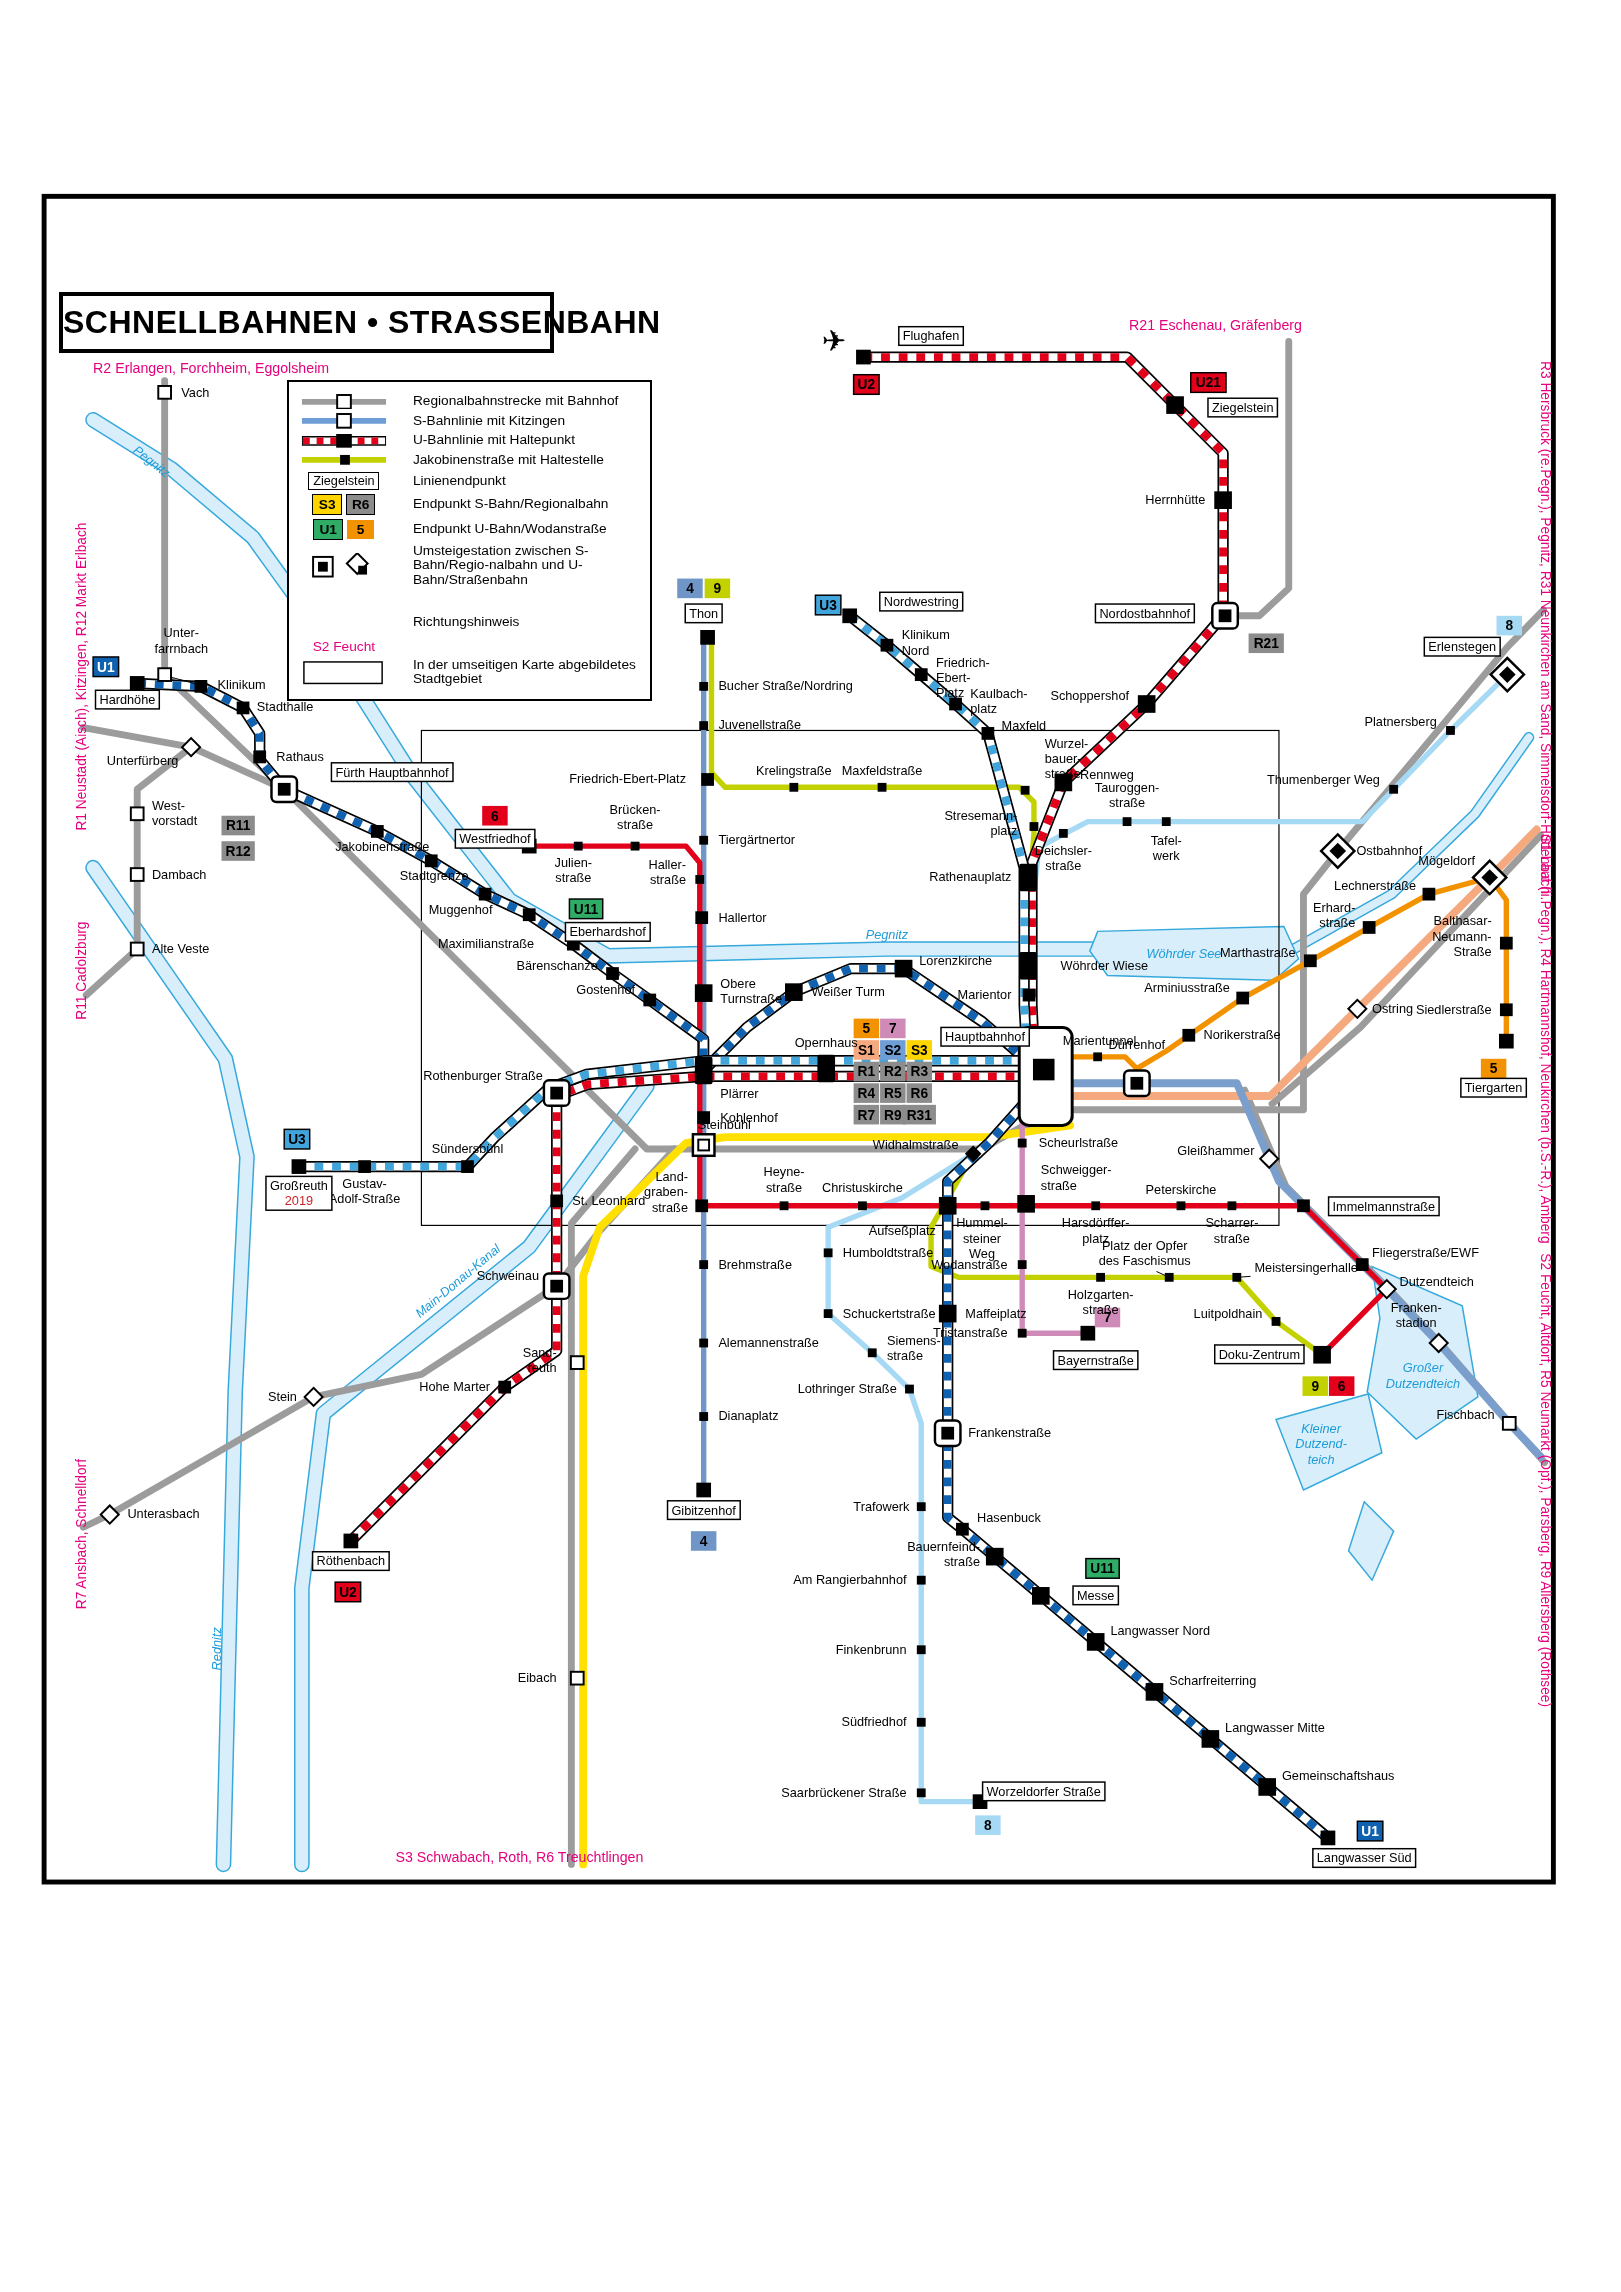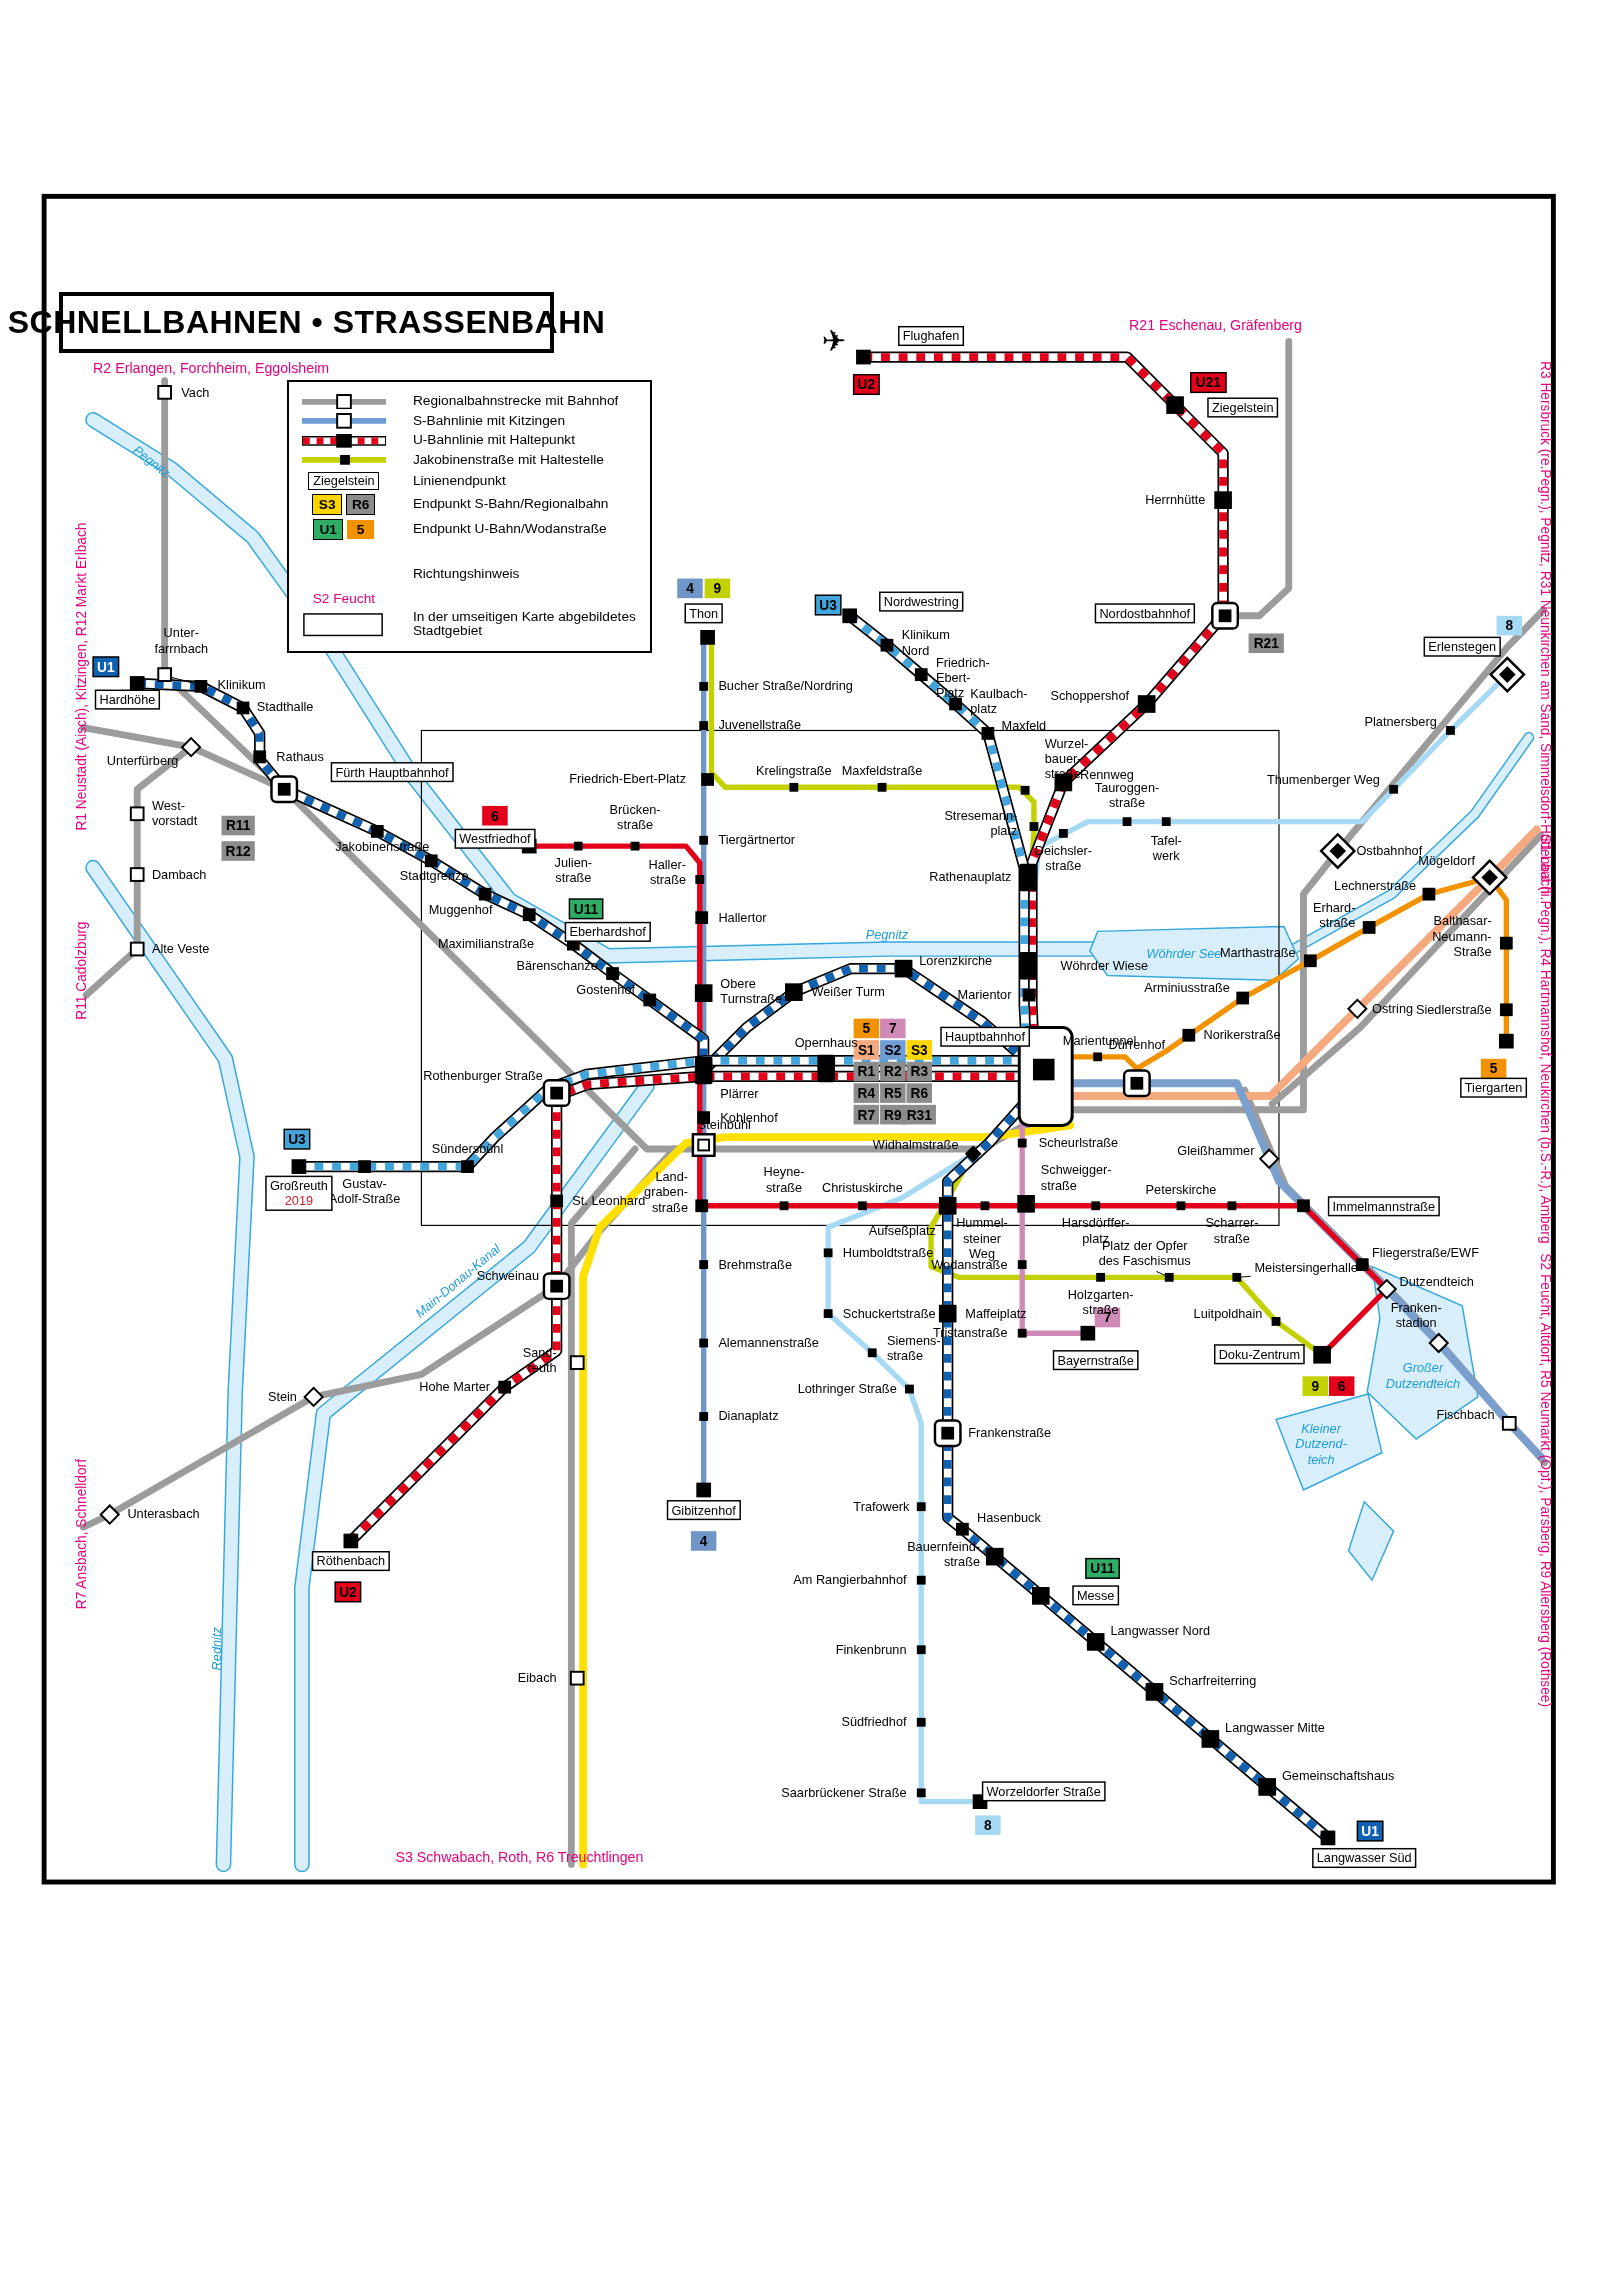--- a/index.html
+++ b/index.html
@@ -1,20 +1,20 @@
 <!DOCTYPE html>
 <html><head>
 <meta charset="utf-8">
 <style>
   html,body{margin:0;padding:0;background:#fff;}
   body{font-family:"Liberation Sans",sans-serif;}
   #page{position:relative;width:1621px;height:2293px;background:#fff;overflow:hidden;}
   #map-svg{position:absolute;left:0;top:0;}
   #title-box{position:absolute;left:59px;top:292px;width:495px;height:61px;border:4.9px solid #000;
-    background:#fff;display:flex;align-items:center;justify-content:center;box-sizing:border-box;
+    background:#fff;display:flex;align-items:center;box-sizing:border-box;
     font-size:32px;font-weight:bold;letter-spacing:0.5px;white-space:nowrap;z-index:5;}
   #legend{position:absolute;left:287px;top:380px;width:365px;border:2px solid #000;background:#fff;
     box-sizing:border-box;padding:7.8px 5.9px;z-index:4;}
   .lrow{display:flex;align-items:center;margin:3.9px 0;}
   .lsym{width:98px;flex:0 0 98px;display:flex;align-items:center;justify-content:center;}
   .ltxt{font-size:13.7px;line-height:14.7px;color:#000;margin-left:20px;}
   .badge{display:inline-block;min-width:23.5px;text-align:center;font-size:13.7px;font-weight:bold;
     padding:2px 2px;margin:0 2px;}
   .boxedname{border:1.5px solid #000;background:#fff;font-size:12.7px;padding:1px 3.9px;}
   svg text{font-family:"Liberation Sans",sans-serif;}
@@ -1218,20 +1218,31 @@
     </div>
     <div class="lrow">
       <span class="lsym">
         <span class="badge" style="background:#2fac66;border:1.5px solid #000;">U1</span>
         <span class="badge" style="background:#f39200;">5</span>
       </span>
       <span class="ltxt">Endpunkt U-Bahn/Wodanstraße</span>
     </div>
     <div class="lrow">
       <span class="lsym">
+        <svg width="69" height="25.5" viewBox="0 0 70 26">
+            <rect x="4" y="4" width="20" height="20" fill="#fff" stroke="#000" stroke-width="2"></rect>
+            <rect x="9" y="9" width="10" height="10" fill="#000"></rect>
+            <rect x="42" y="3" width="15" height="15" fill="#fff" stroke="#000" stroke-width="2" transform="rotate(45 49 10)"></rect>
+            <rect x="50" y="13" width="9" height="9" fill="#000"></rect>
+          </svg>
+      </span>
+      <span class="ltxt">Umsteigestation zwischen S-Bahn/Regio-nalbahn und U-Bahn/Straßenbahn</span>
+    </div>
+    <div class="lrow">
+      <span class="lsym">
           <span style="color:#e5007d;font-size:13.7px;margin-top:47px;">S2 Feucht</span>
         </span>
       <span class="ltxt">Richtungshinweis</span>
     </div>
     <div class="lrow">
       <span class="lsym">
           <svg width="88" height="27.4" viewBox="0 0 90 28">
             <rect x="4" y="3" width="80" height="22" fill="#fff" stroke="#000" stroke-width="1.5"></rect>
           </svg>
         </span>

